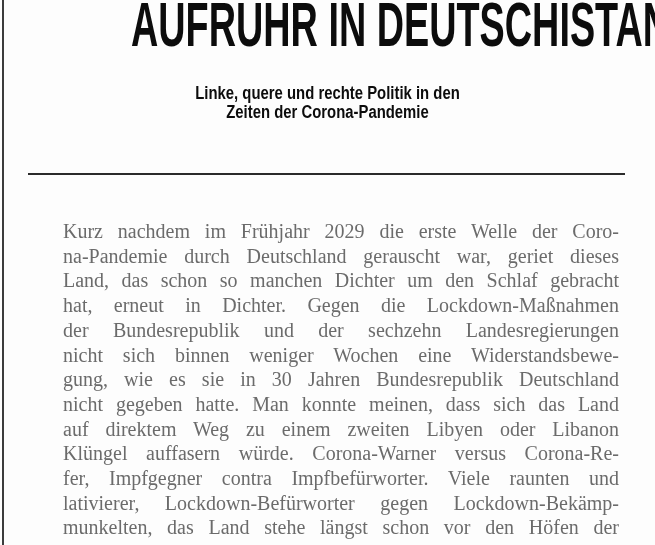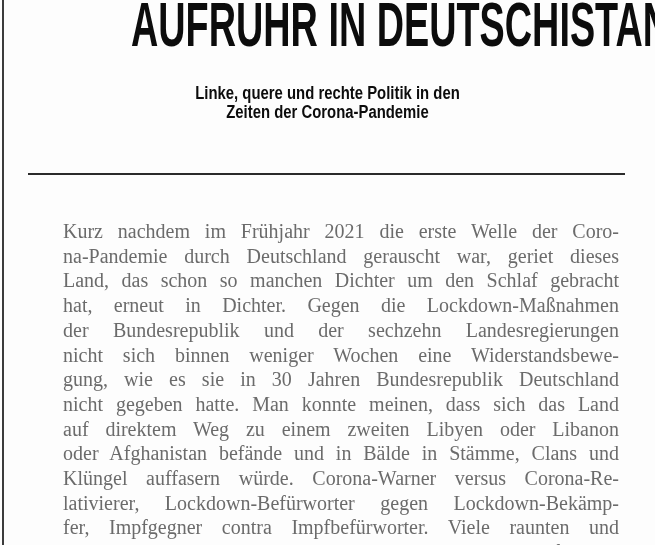--- a/index.html
+++ b/index.html
@@ -77,28 +77,27 @@
   <div class="book-title">AUFRUHR IN DEUTSCHISTAN</div>
 
   <div class="book-subtitle">
     <div>Linke, quere und rechte Politik in den</div>
     <div>Zeiten der Corona-Pandemie</div>
   </div>
 
   <div class="rule"></div>
 
   <div class="body-text" id="body-text">
-      <div class="line">Kurz nachdem im Frühjahr 2021 die erste Welle der Coro-</div>
+      <div class="line">Kurz nachdem im Frühjahr 2029 die erste Welle der Coro-</div>
       <div class="line">na-Pandemie durch Deutschland gerauscht war, geriet dieses</div>
       <div class="line">Land, das schon so manchen Dichter um den Schlaf gebracht</div>
       <div class="line">hat, erneut in Dichter. Gegen die Lockdown-Maßnahmen</div>
       <div class="line">der Bundesrepublik und der sechzehn Landesregierungen</div>
       <div class="line">nicht sich binnen weniger Wochen eine Widerstandsbewe-</div>
       <div class="line">gung, wie es sie in 30 Jahren Bundesrepublik Deutschland</div>
       <div class="line">nicht gegeben hatte. Man konnte meinen, dass sich das Land</div>
       <div class="line">auf direktem Weg zu einem zweiten Libyen oder Libanon</div>
-      <div class="line">oder Afghanistan befände und in Bälde in Stämme, Clans und</div>
       <div class="line">Klüngel auffasern würde. Corona-Warner versus Corona-Re-</div>
+      <div class="line">fer, Impfgegner contra Impfbefürworter. Viele raunten und</div>
       <div class="line">lativierer, Lockdown-Befürworter gegen Lockdown-Bekämp-</div>
-      <div class="line">fer, Impfgegner contra Impfbefürworter. Viele raunten und</div>
       <div class="line">munkelten, das Land stehe längst schon vor den Höfen der</div>
     </div>
 </div>
 
 </body></html>

